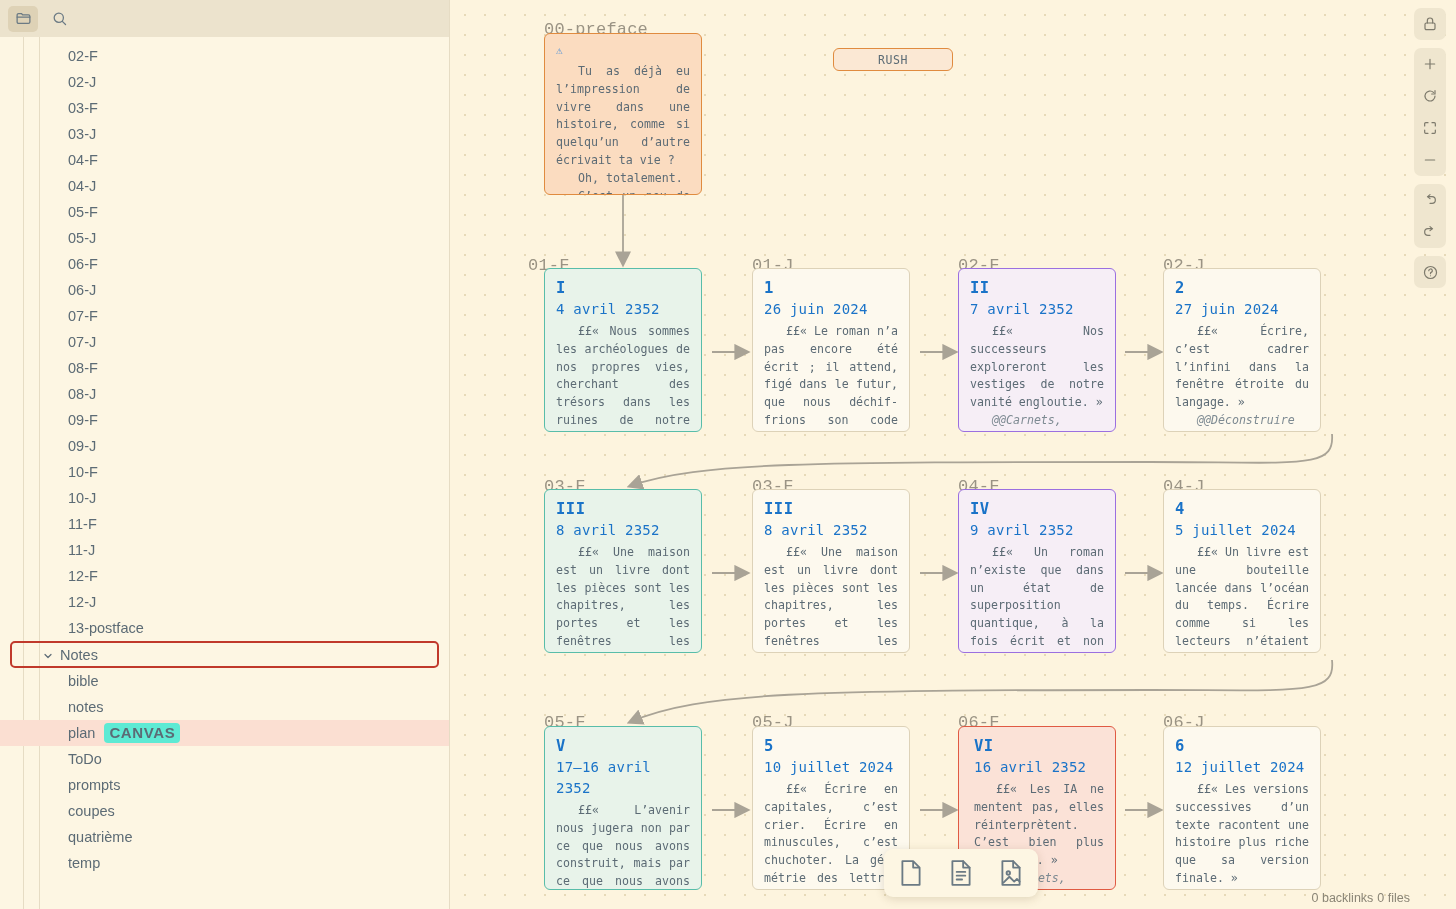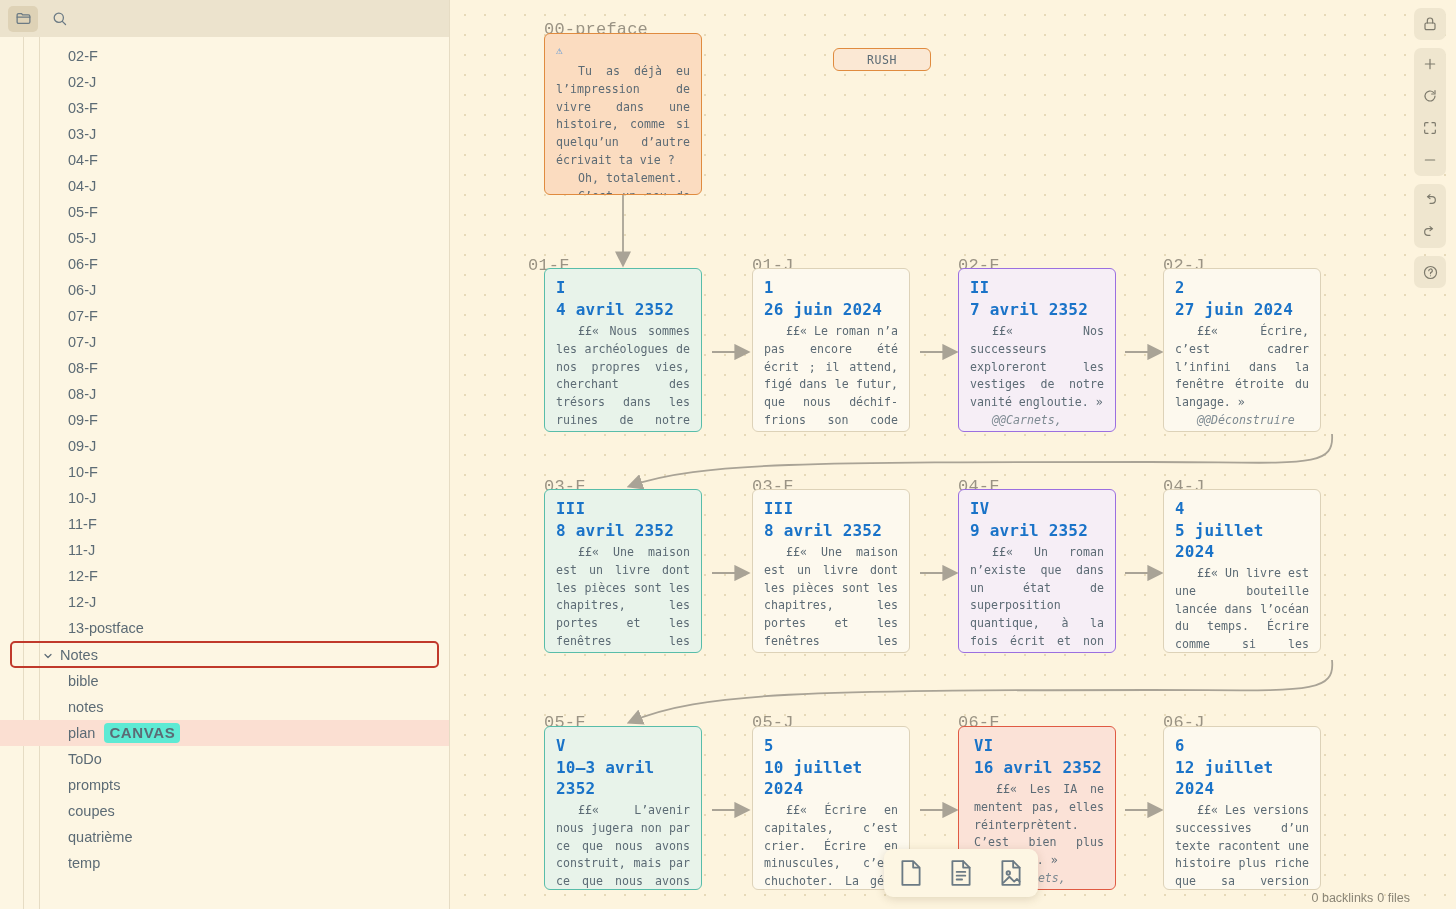--- a/index.html
+++ b/index.html
@@ -71,21 +71,21 @@
     position: absolute; border-radius: 6px; overflow: hidden;
     background: #fdf9ee; border: 1px solid #ddd2b8;
     font-family: "DejaVu Sans Mono", monospace;
     padding: 9px 11px 0 11px;
   }
   .card .num {
     font-size: 15.5px; font-weight: 700; color: #1a73c8;
     letter-spacing: .5px; line-height: 21px;
   }
   .card .date {
-    font-size: 16px; font-weight: 700; color: #1a73c8;
+    font-size: 14px; font-weight: 400; color: #1a73c8;
     line-height: 21px; margin-bottom: 3px; letter-spacing: .2px;
   }
   .card .body {
     font-size: 11.6px; line-height: 17.8px; color: #5c6b75;
     text-align: justify; text-indent: 22px;
   }
   .card .attrib {
     font-size: 11.6px; line-height: 17.8px; color: #7d8a92;
     font-style: italic; text-align: justify; text-indent: 22px;
   }
@@ -280,21 +280,21 @@
         <path d="M675,573 L710,573"></path>
 
         <path d="M882,660 C886,696 850,690 700,690 C360,690 250,692 180,722"></path>
 
         <path d="M262,810 L297,810"></path>
         <path d="M470,810 L505,810"></path>
         <path d="M675,810 L710,810"></path>
       </g>
     </svg>
 
-    <div class="group-box" style="left:383px; top:48px; width:98px; height:23px;">
+    <div class="group-box" style="left:383px; top:48px; width:120px; height:23px;">
       <span>RUSH</span>
     </div>
 
     <div id="nodes">
         <div class="node-label" style="left: 94px; top: 20px;">00-preface</div>
         <div class="card orange preface" style="left: 94px; top: 33px; width: 158px; height: 162px;">
           <div class="warn">⚠</div>
           <div class="body">Tu as déjà eu l’im­pression de vivre dans une histoire, comme si quelqu’un d’autre écri­vait ta vie ?</div>
           <div class="body">Oh, totalement.</div>
           <div class="body">C’est un peu de ça</div>
@@ -345,21 +345,21 @@
         </div>
         <div class="node-label" style="left: 713px; top: 477px;">04-J</div>
         <div class="card " style="left: 713px; top: 489px; width: 158px; height: 164px;">
           <div class="num">4</div>
           <div class="date">5 juillet 2024</div>
           <div class="body">££« Un livre est une bouteille lancée dans l’océan du temps. Écrire comme si les lecteurs n’étaient pas encore nés. »</div>
         </div>
         <div class="node-label" style="left: 94px; top: 713px;">05-F</div>
         <div class="card green" style="left: 94px; top: 726px; width: 158px; height: 164px;">
           <div class="num">V</div>
-          <div class="date">10–3 avril 2352</div>
+          <div class="date">17–16 avril 2352</div>
           <div class="body">££« L’avenir nous jugera non par ce que nous avons construit, mais par ce que nous avons préservé. »</div>
         </div>
         <div class="node-label" style="left: 302px; top: 713px;">05-J</div>
         <div class="card " style="left: 302px; top: 726px; width: 158px; height: 164px;">
           <div class="num">5</div>
           <div class="date">10 juillet 2024</div>
           <div class="body">££« Écrire en capi­tales, c’est crier. Écrire en minuscules, c’est chuchoter. La géo­métrie des lettres amp­lifie ou dissimule</div>
         </div>
         <div class="node-label" style="left: 508px; top: 713px;">06-F</div>
         <div class="card red" style="left: 508px; top: 726px; width: 158px; height: 164px;">

